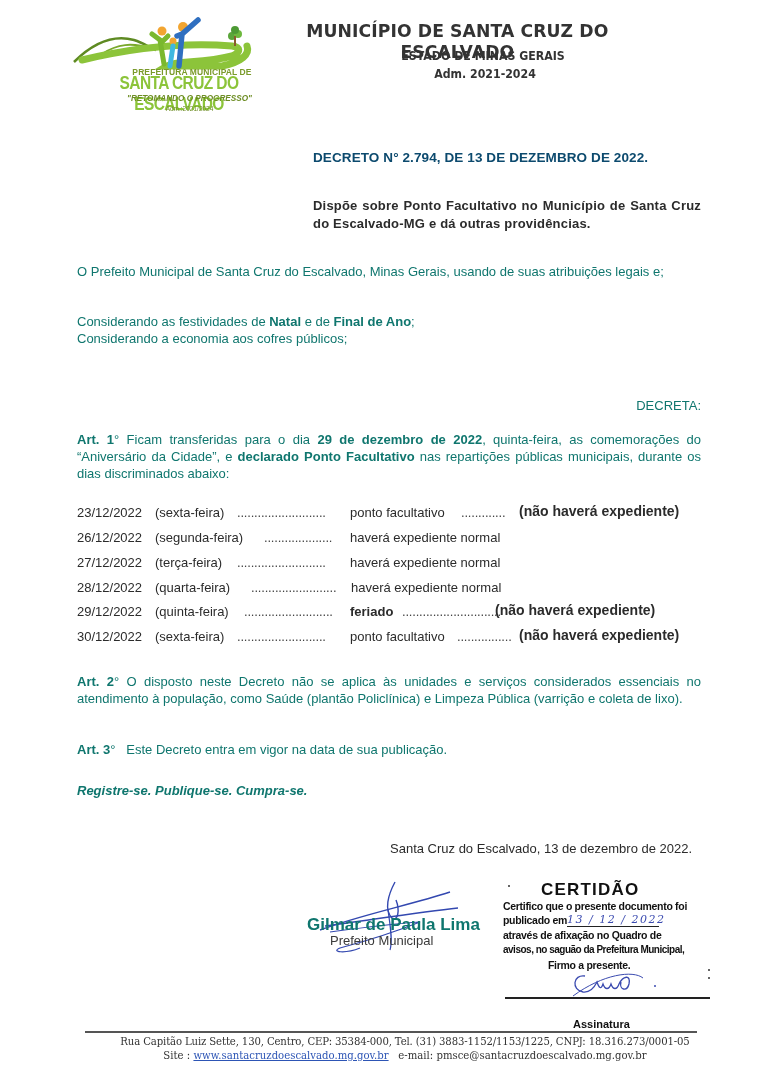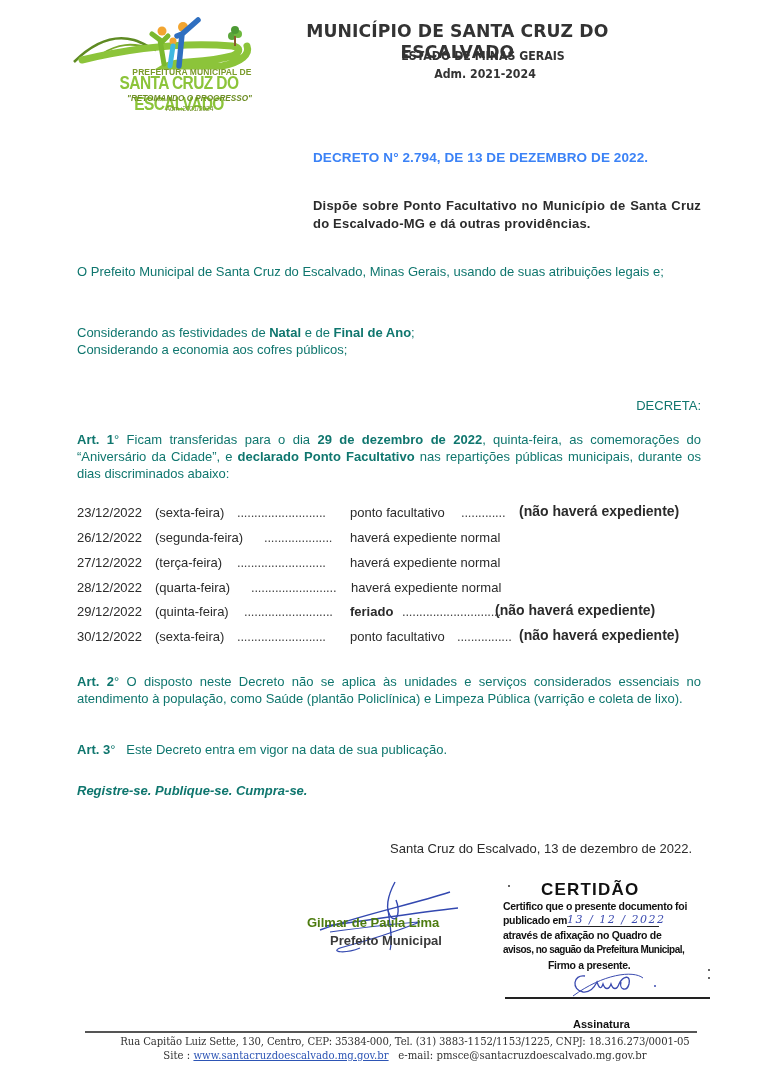--- a/index.html
+++ b/index.html
@@ -42,34 +42,34 @@
       font-family: "DejaVu Sans", sans-serif; transform: scaleX(0.88); transform-origin: center;
     }
     .hdr-adm {
       left: 420px; top: 66px; width: 130px; text-align: center;
       font-size: 12.5px; font-weight: bold; color: #333;
       font-family: "DejaVu Sans", sans-serif; transform: scaleX(0.88); transform-origin: center;
     }
 
     
     .decree-title {
-      left: 313px; top: 150px; font-size: 13.5px; font-weight: bold; color: #3b82f6;
+      left: 313px; top: 150px; font-size: 13.5px; font-weight: bold; color: #0c4a6e;
       letter-spacing: 0.1px;
     }
     .ementa {
       left: 313px; top: 197px; width: 388px; font-size: 13px; font-weight: bold; color: #2b2b2b;
       line-height: 18px; text-align: justify; text-align-last: left; letter-spacing: 0.2px;
     }
 
     .para {
       left: 77px; width: 624px; font-size: 13px; line-height: 17px; color: #0f766e;
     }
     .justify { text-align: justify; }
     .p-intro { top: 263px; }
-    .p-consid { top: 313px; margin-top: 11px; }
+    .p-consid { top: 313px; }
     .p-decreta { top: 397px; text-align: right; }
     .p-art1 { top: 431px; }
 
     .sched { left: 77px; top: 505px; width: 624px; }
     .sched-row {
       position: absolute; left: 0; height: 18px; font-size: 13px; color: #2b2b2b; white-space: nowrap;
     }
     .sched-row span { position: absolute; top: 0; }
     .s-date { left: 0; }
     .s-day { left: 78px; }
@@ -82,25 +82,25 @@
     .p-art2 { top: 673px; }
     .p-art3 { top: 741px; }
     .p-closing { top: 782px; font-weight: bold; font-style: italic; }
 
     .place-date {
       left: 390px; top: 841px; font-size: 13px; color: #2b2b2b;
     }
 
     .sig-mayor { left: 300px; top: 870px; width: 180px; height: 90px; }
     .sig-name {
-      position: absolute; left: 7px; top: 45px; font-size: 13px; font-weight: bold; color: #4d7c0f;
+      position: absolute; left: 7px; top: 45px; font-size: 17px; font-weight: bold; color: #0f766e;
       white-space: nowrap;
     }
     .sig-role {
-      position: absolute; left: 30px; top: 63px; font-size: 13px; font-weight: bold; color: #3a3a3a;
+      position: absolute; left: 30px; top: 63px; font-size: 13px; font-weight: normal; color: #3a3a3a;
       white-space: nowrap;
     }
     .sig-mayor svg { position: absolute; left: 0; top: 0; }
 
     .cert { left: 503px; top: 878px; width: 212px; height: 145px; color: #111; }
     .cert-title {
       position: absolute; left: 38px; top: 2px; font-size: 17px; font-weight: bold; letter-spacing: 1.2px;
     }
     .cert-line {
       position: absolute; left: 0; width: 212px; font-size: 10.5px; font-weight: bold; white-space: nowrap;

